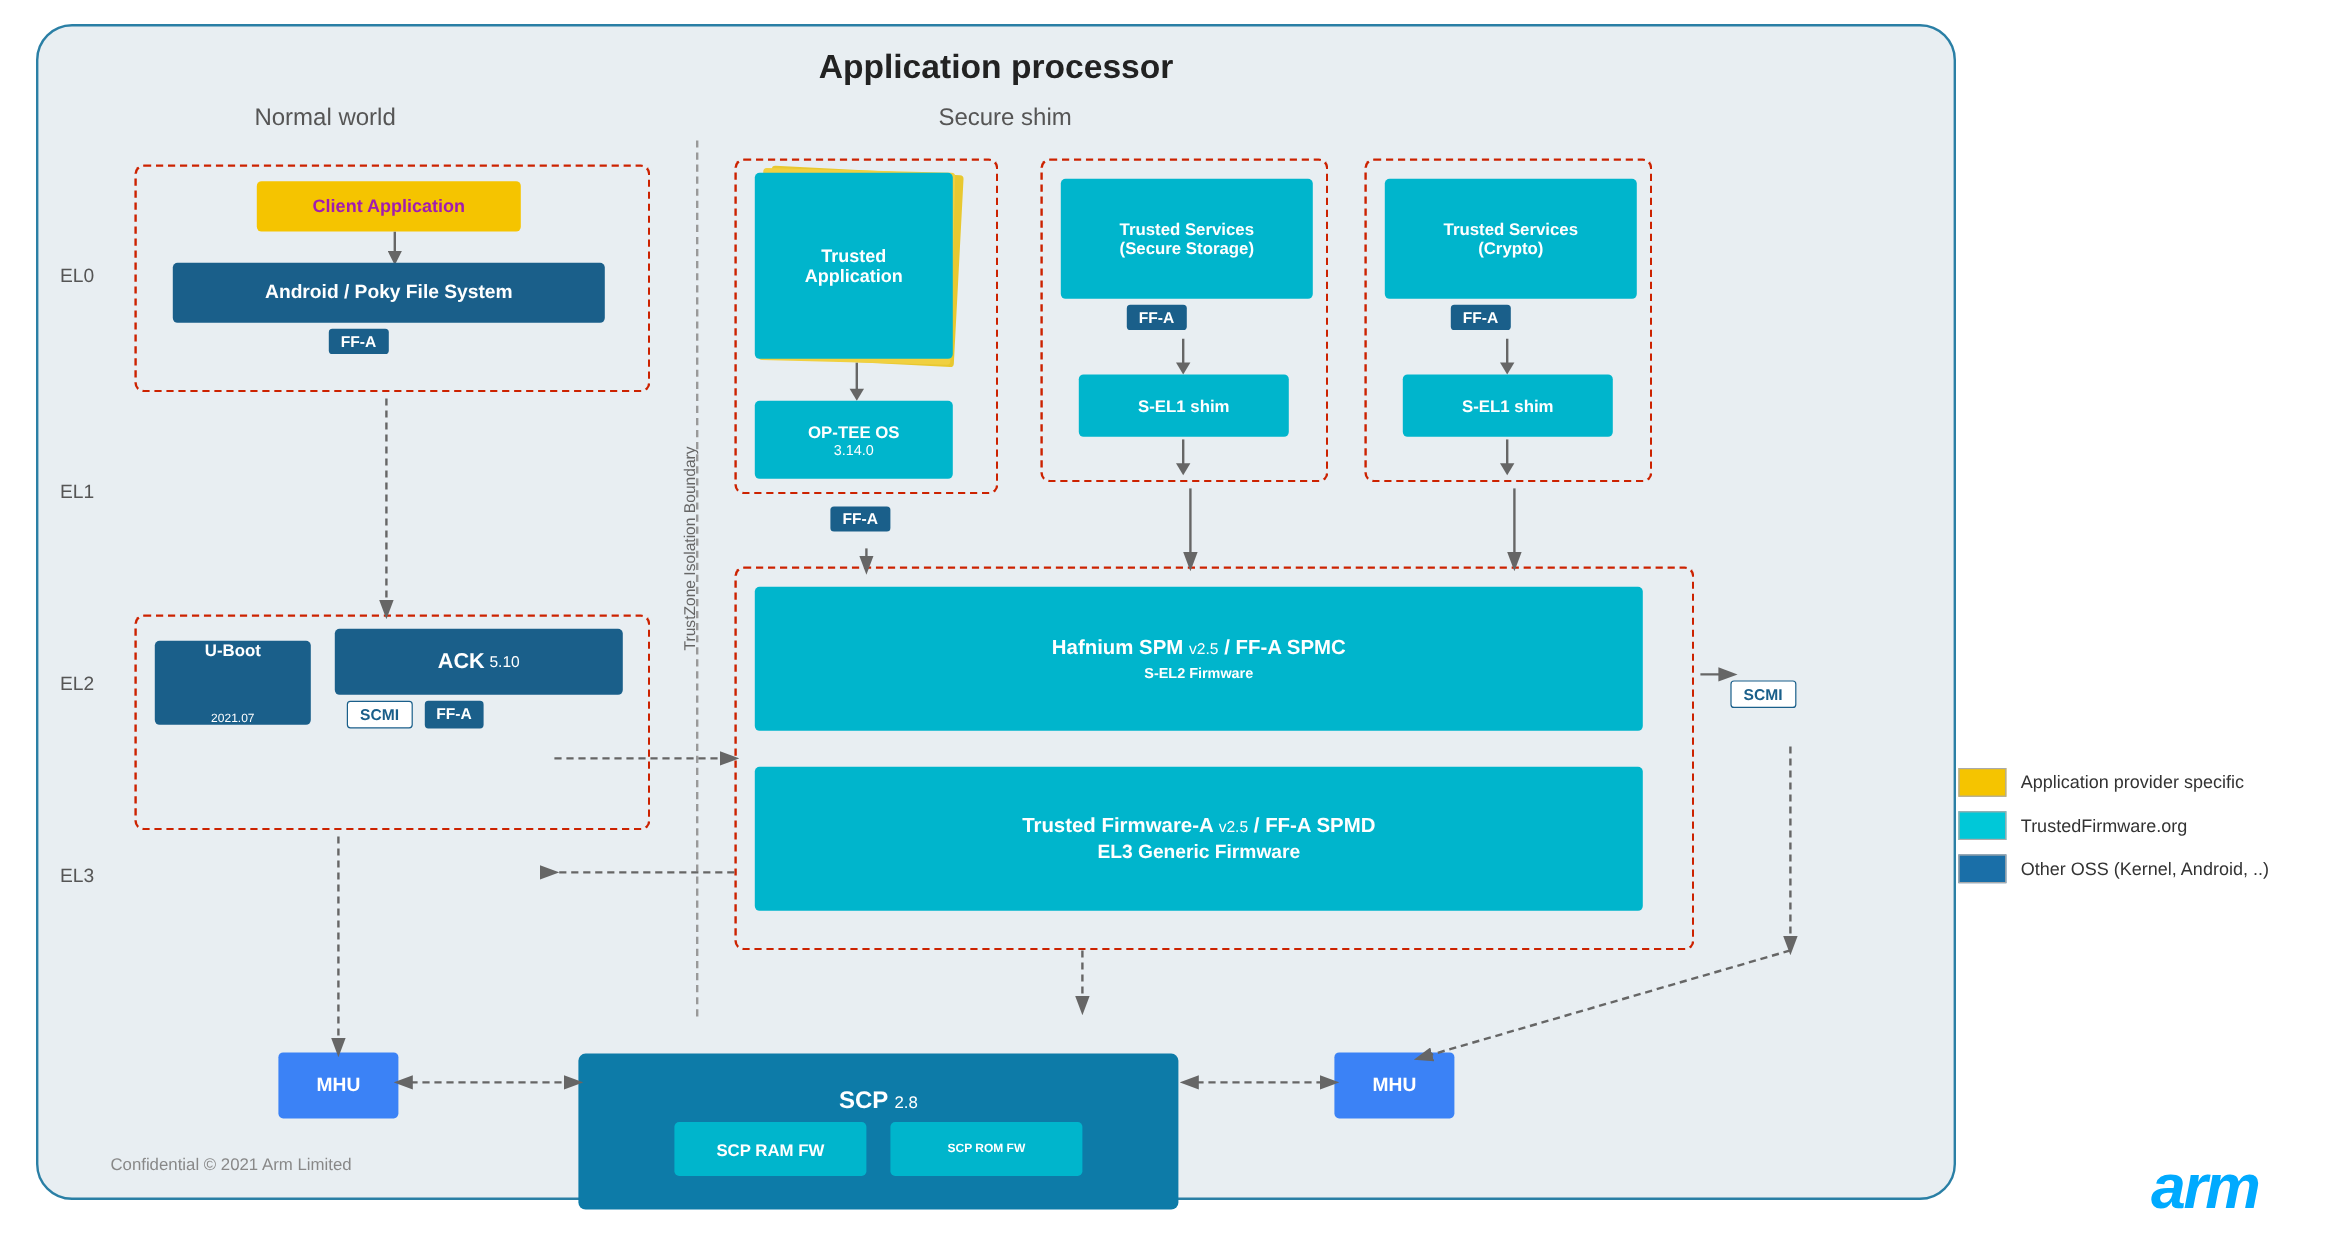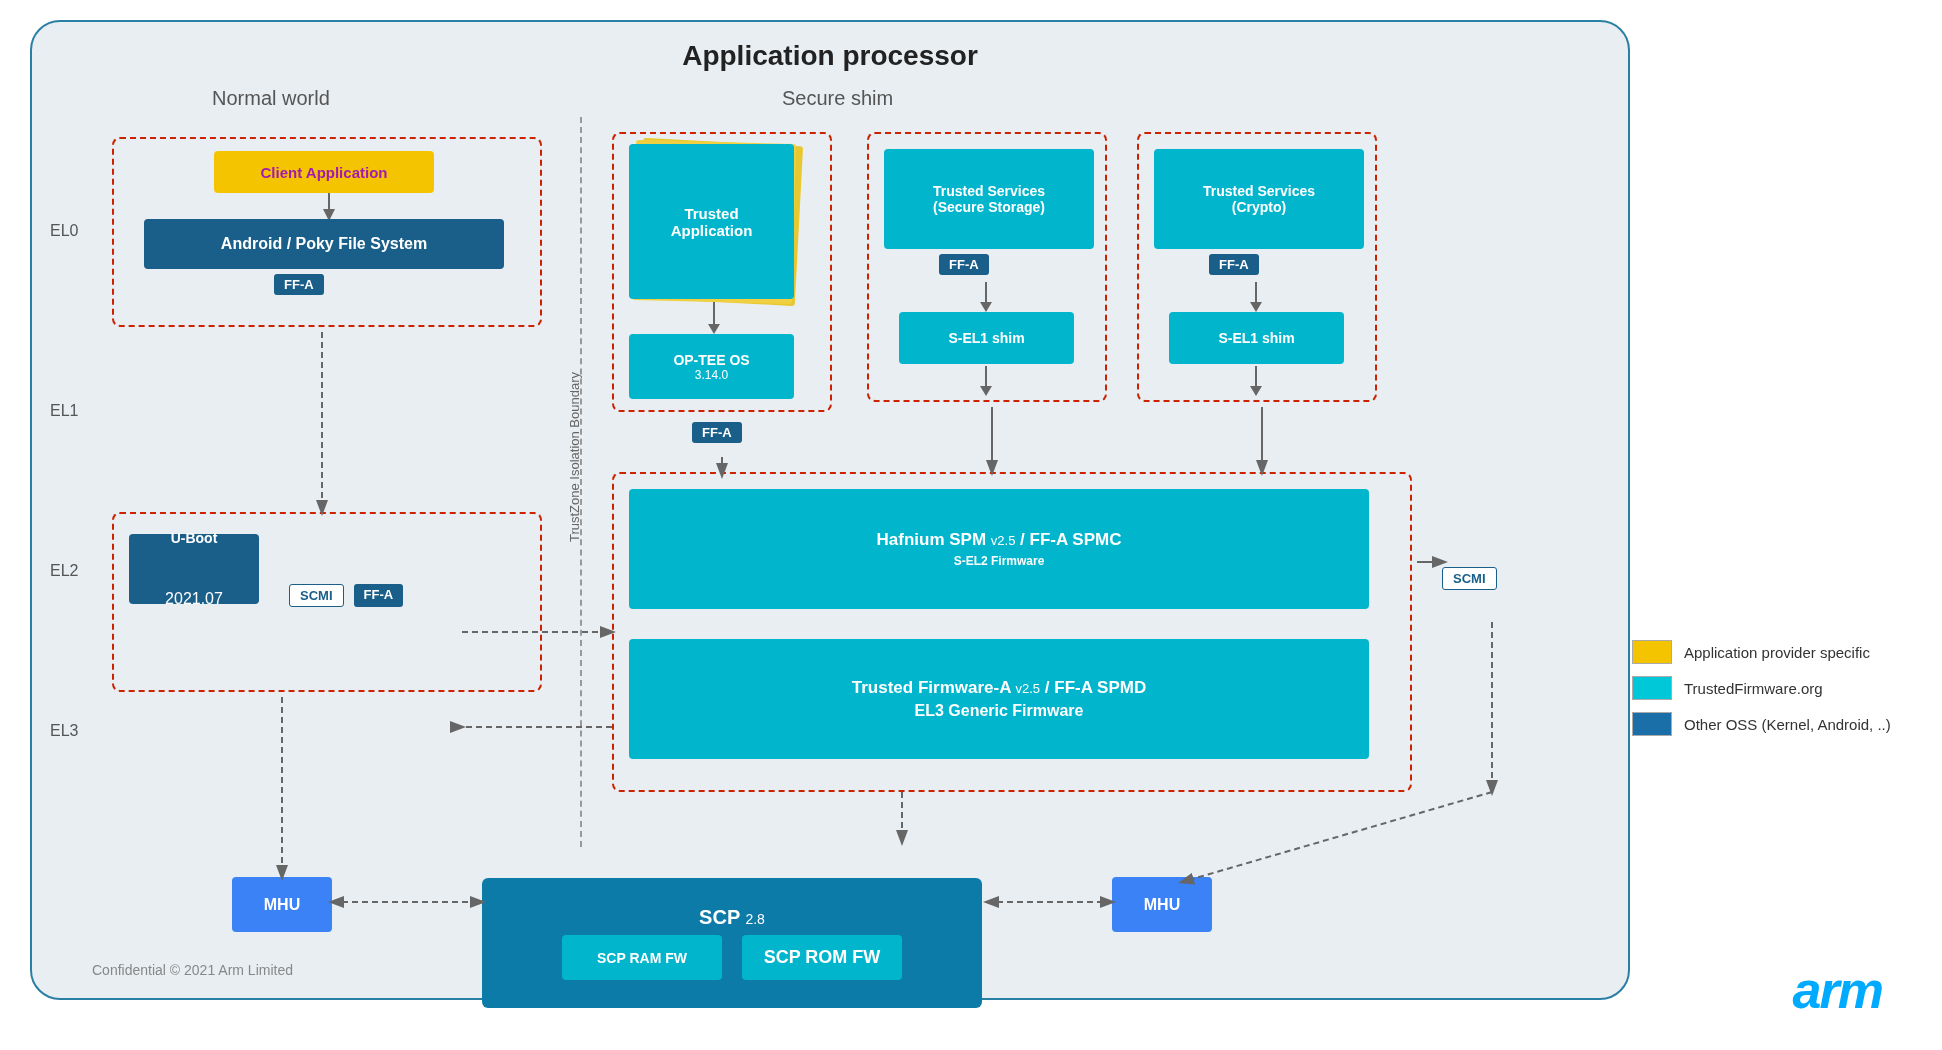--- a/index.html
+++ b/index.html
@@ -163,24 +163,28 @@
 
     <div style="position:absolute; left:160px; top:135px; display:flex; justify-content:center;">
       <div class="ffa-box">FF-A</div>
     </div>
   </div>
 
   <div class="dashed-red" style="left:80px; top:490px; width:430px; height:180px;">
 
     <div class="box box-dark-blue" style="position:absolute; left:15px; top:20px; width:130px; height:70px; font-size:14px; flex-direction:column;">
       <div>U-Boot</div>
-      <div style="font-size:16px; font-weight:normal;margin-top:44px;">2021.07</div>
+      <div style="font-size:10px; font-weight:normal;margin-top:44px;">2021.07</div>
     </div>
 
     <div style="position:absolute; left:165px; top:10px; width:240px; height:80px;">
+      <div class="box box-dark-blue" style="position:absolute; left:0; top:0; width:240px; height:55px; font-size:18px;">
+        <span>ACK</span>
+        <span style="font-size:13px; font-weight:normal; margin-left:4px;"> 5.10</span>
+      </div>
 
       <div style="position:absolute; top:60px; left:10px; display:flex; gap:10px;">
         <div class="scmi-box">SCMI</div>
         <div class="ffa-box">FF-A</div>
       </div>
     </div>
   </div>
 
   <div class="dashed-red" style="left:580px; top:110px; width:220px; height:280px;">
 
@@ -271,21 +275,21 @@
   </div>
 
   <div class="box box-mid-blue" style="position:absolute; left:200px; top:855px; width:100px; height:55px; font-size:16px;">MHU</div>
 
   <div style="position:absolute; left:450px; top:820px; width:500px; height:130px; background:#0d7ba8; border-radius:6px; display:flex; flex-direction:column; align-items:center; justify-content:center;margin-top:36px;">
     <div style="color:#fff; font-size:20px; font-weight:bold; margin-bottom:6px;">
       SCP <span style="font-size:14px; font-weight:normal;">2.8</span>
     </div>
     <div style="display:flex; gap:20px;">
       <div class="box box-cyan" style="position:relative; width:160px; height:45px; font-size:14px;">SCP RAM FW</div>
-      <div class="box box-cyan" style="position:relative; width:160px; height:45px; font-size:18px;">SCP ROM FW</div>
+      <div class="box box-cyan" style="position:relative; width:160px; height:45px; font-size:10px;">SCP ROM FW</div>
     </div>
   </div>
 
   <div class="box box-mid-blue" style="position:absolute; left:1080px; top:855px; width:100px; height:55px; font-size:16px;">MHU</div>
 
   <svg class="arrows-svg" xmlns="http://www.w3.org/2000/svg">
     <defs>
       <marker id="arrowhead" markerWidth="8" markerHeight="6" refX="6" refY="3" orient="auto">
         <polygon points="0 0, 8 3, 0 6" fill="#666"></polygon>
       </marker>

